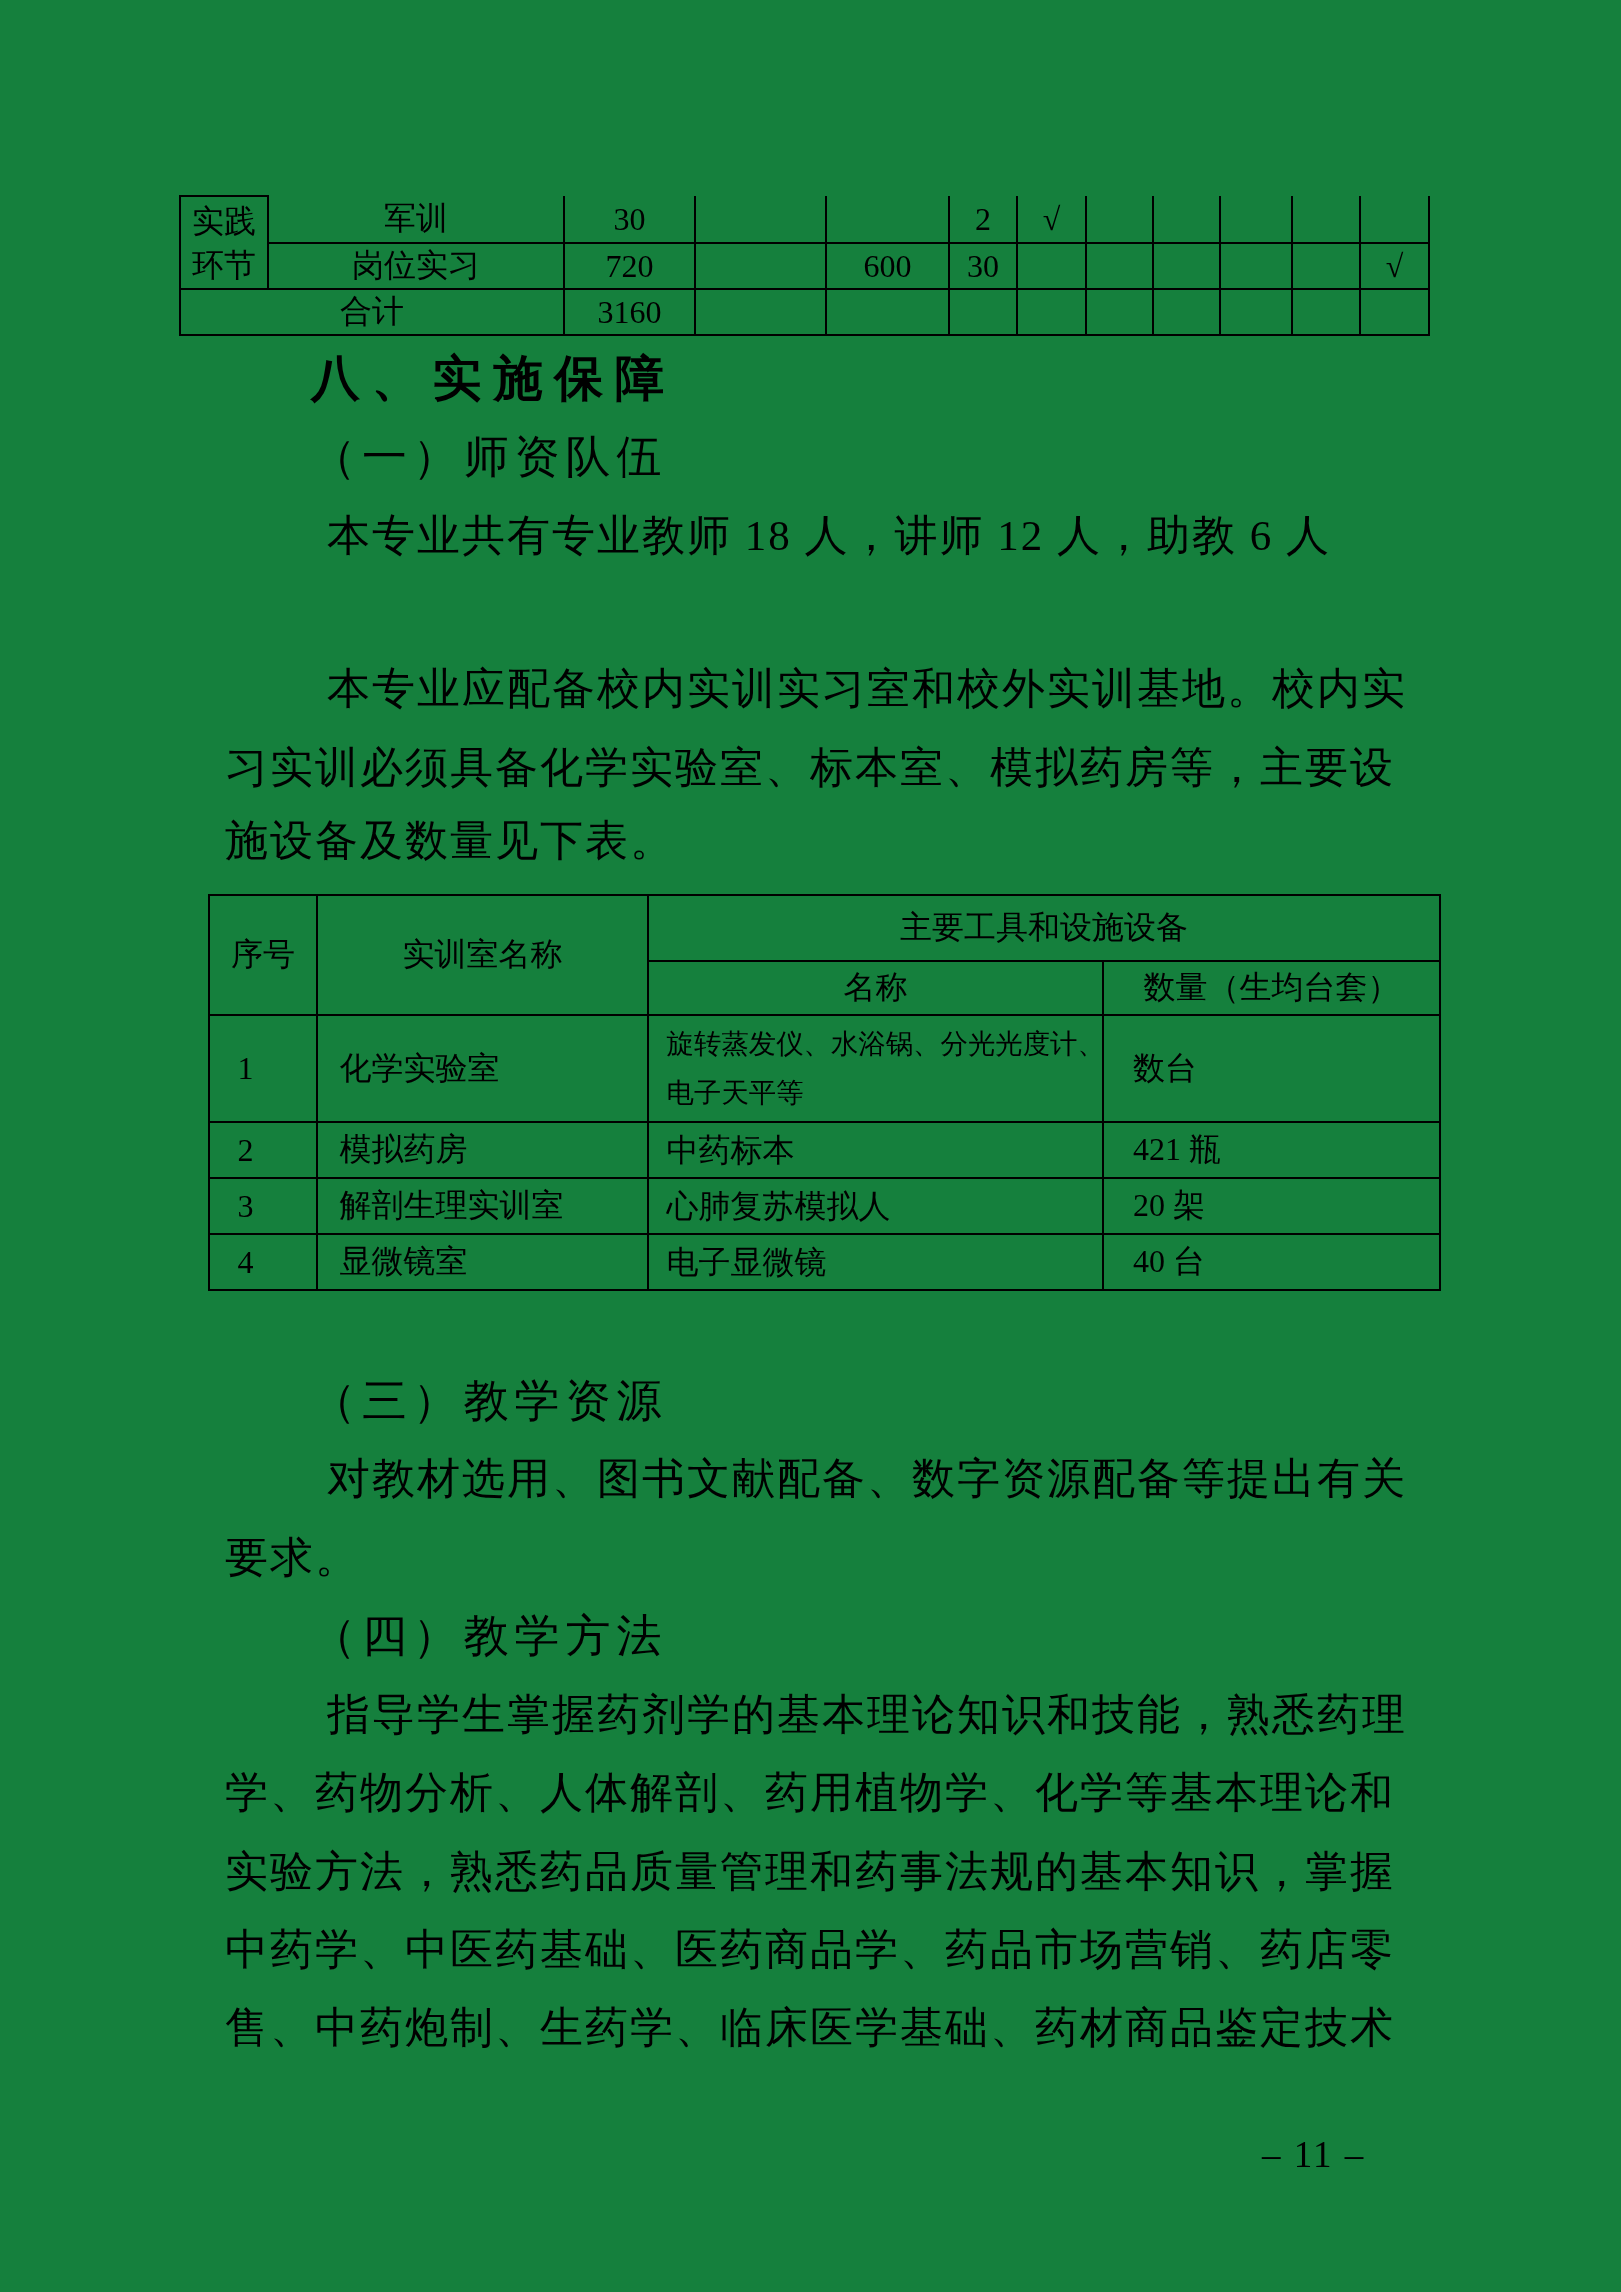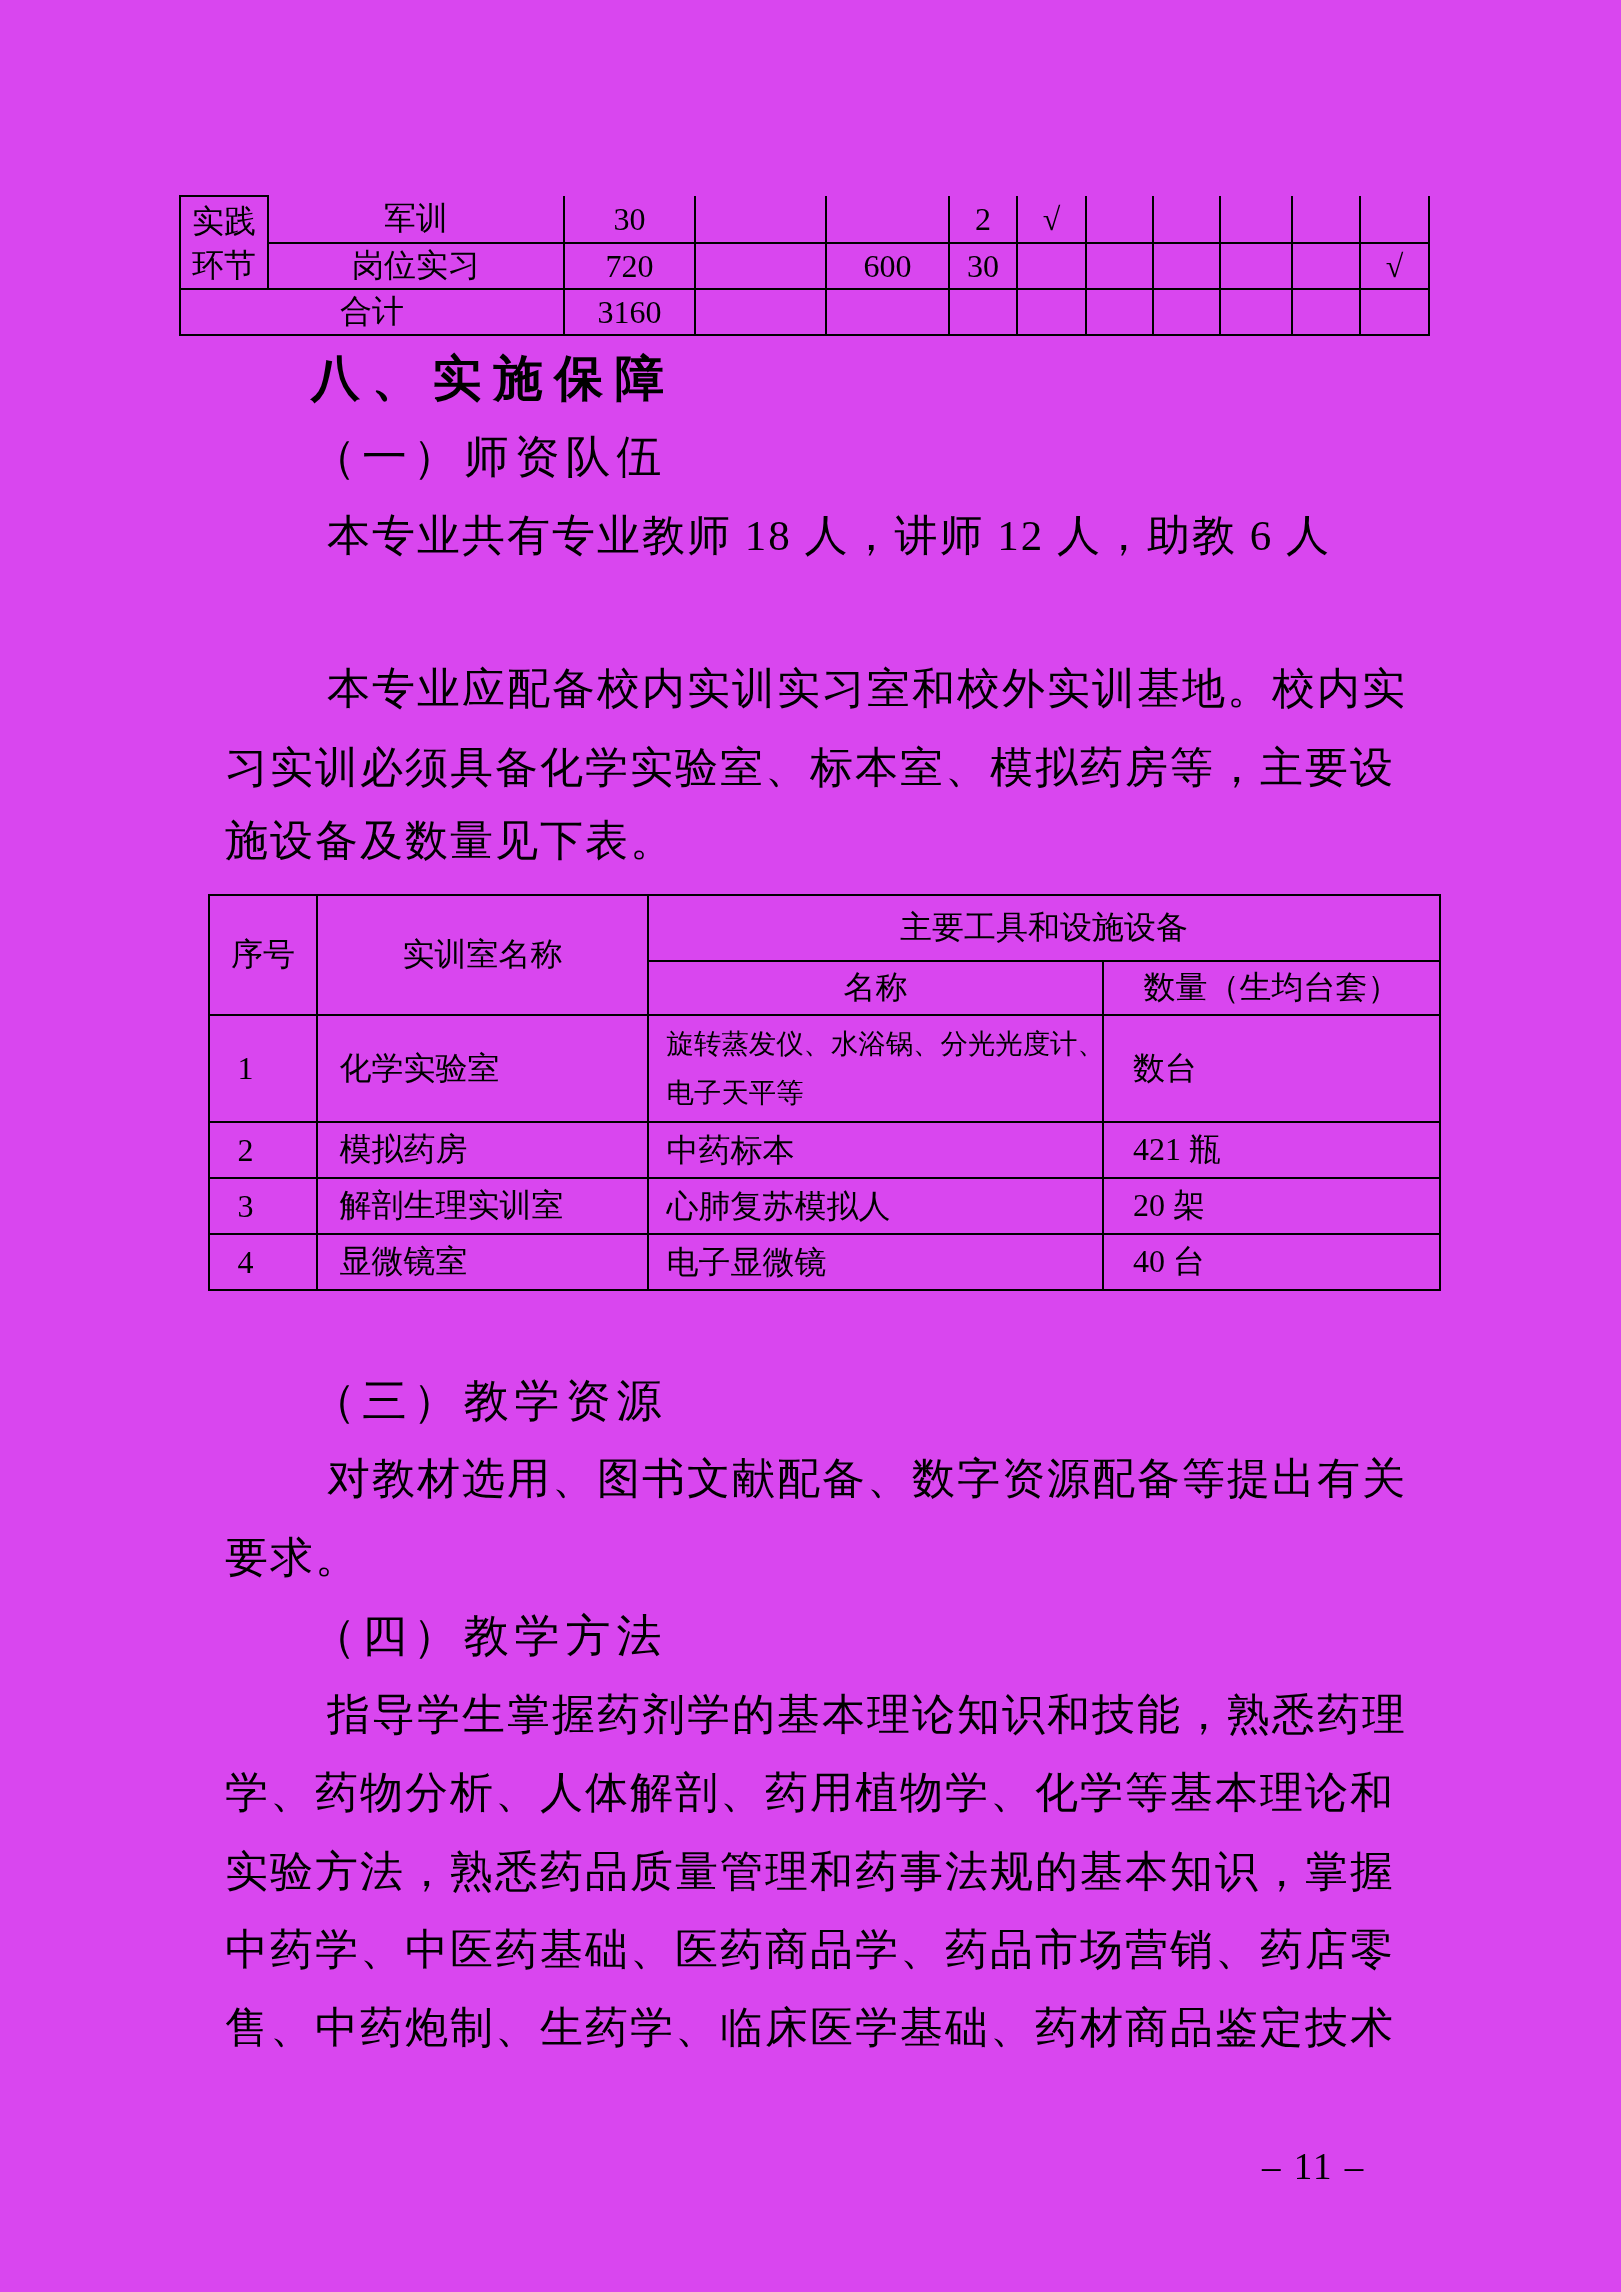--- a/index.html
+++ b/index.html
@@ -1,29 +1,29 @@
 <!DOCTYPE html>
 <html><head>
 <meta charset="utf-8">
 <style>
   html,body { margin:0; padding:0; background:#ffffff; }
   .page {
-    position:relative; width:1621px; height:2293px; background:#d946ef;
+    position:relative; width:1621px; height:2293px; background:#15803d;
     font-family:"Liberation Serif","DejaVu Serif",serif; color:#000;
     overflow:hidden;
   }
   
   .ln { position:absolute; line-height:1; white-space:pre; }
   .heading {
     font-family:"Liberation Sans","DejaVu Sans",sans-serif;
     font-weight:bold; font-size:49px; letter-spacing:11.8px;
   }
   .sec  { font-size:45px; letter-spacing:5.9px; }
   .body { font-size:43px; letter-spacing:2px; }
-  .pageno { font-size:37px; letter-spacing:2px;margin-top:12px; }
+  .pageno { font-size:37px; letter-spacing:2px; }
 
   
   table { border-collapse:collapse; position:absolute; table-layout:fixed; }
   .t1 { left:179px; top:195px; width:1247px; font-size:32px; }
   .t1 td { border:2px solid #000; text-align:center; vertical-align:middle; padding:0; overflow:hidden; }
   .t1 tr.r1 td { border-top:none; }
   .t1 tr.r1 td.cat { border-top:2px solid #000; }
   .t1 .cat { white-space:pre-line; line-height:44px; }
   .t1 tr.r1 { height:47px; }
   .t1 tr.r2 { height:42px; }

